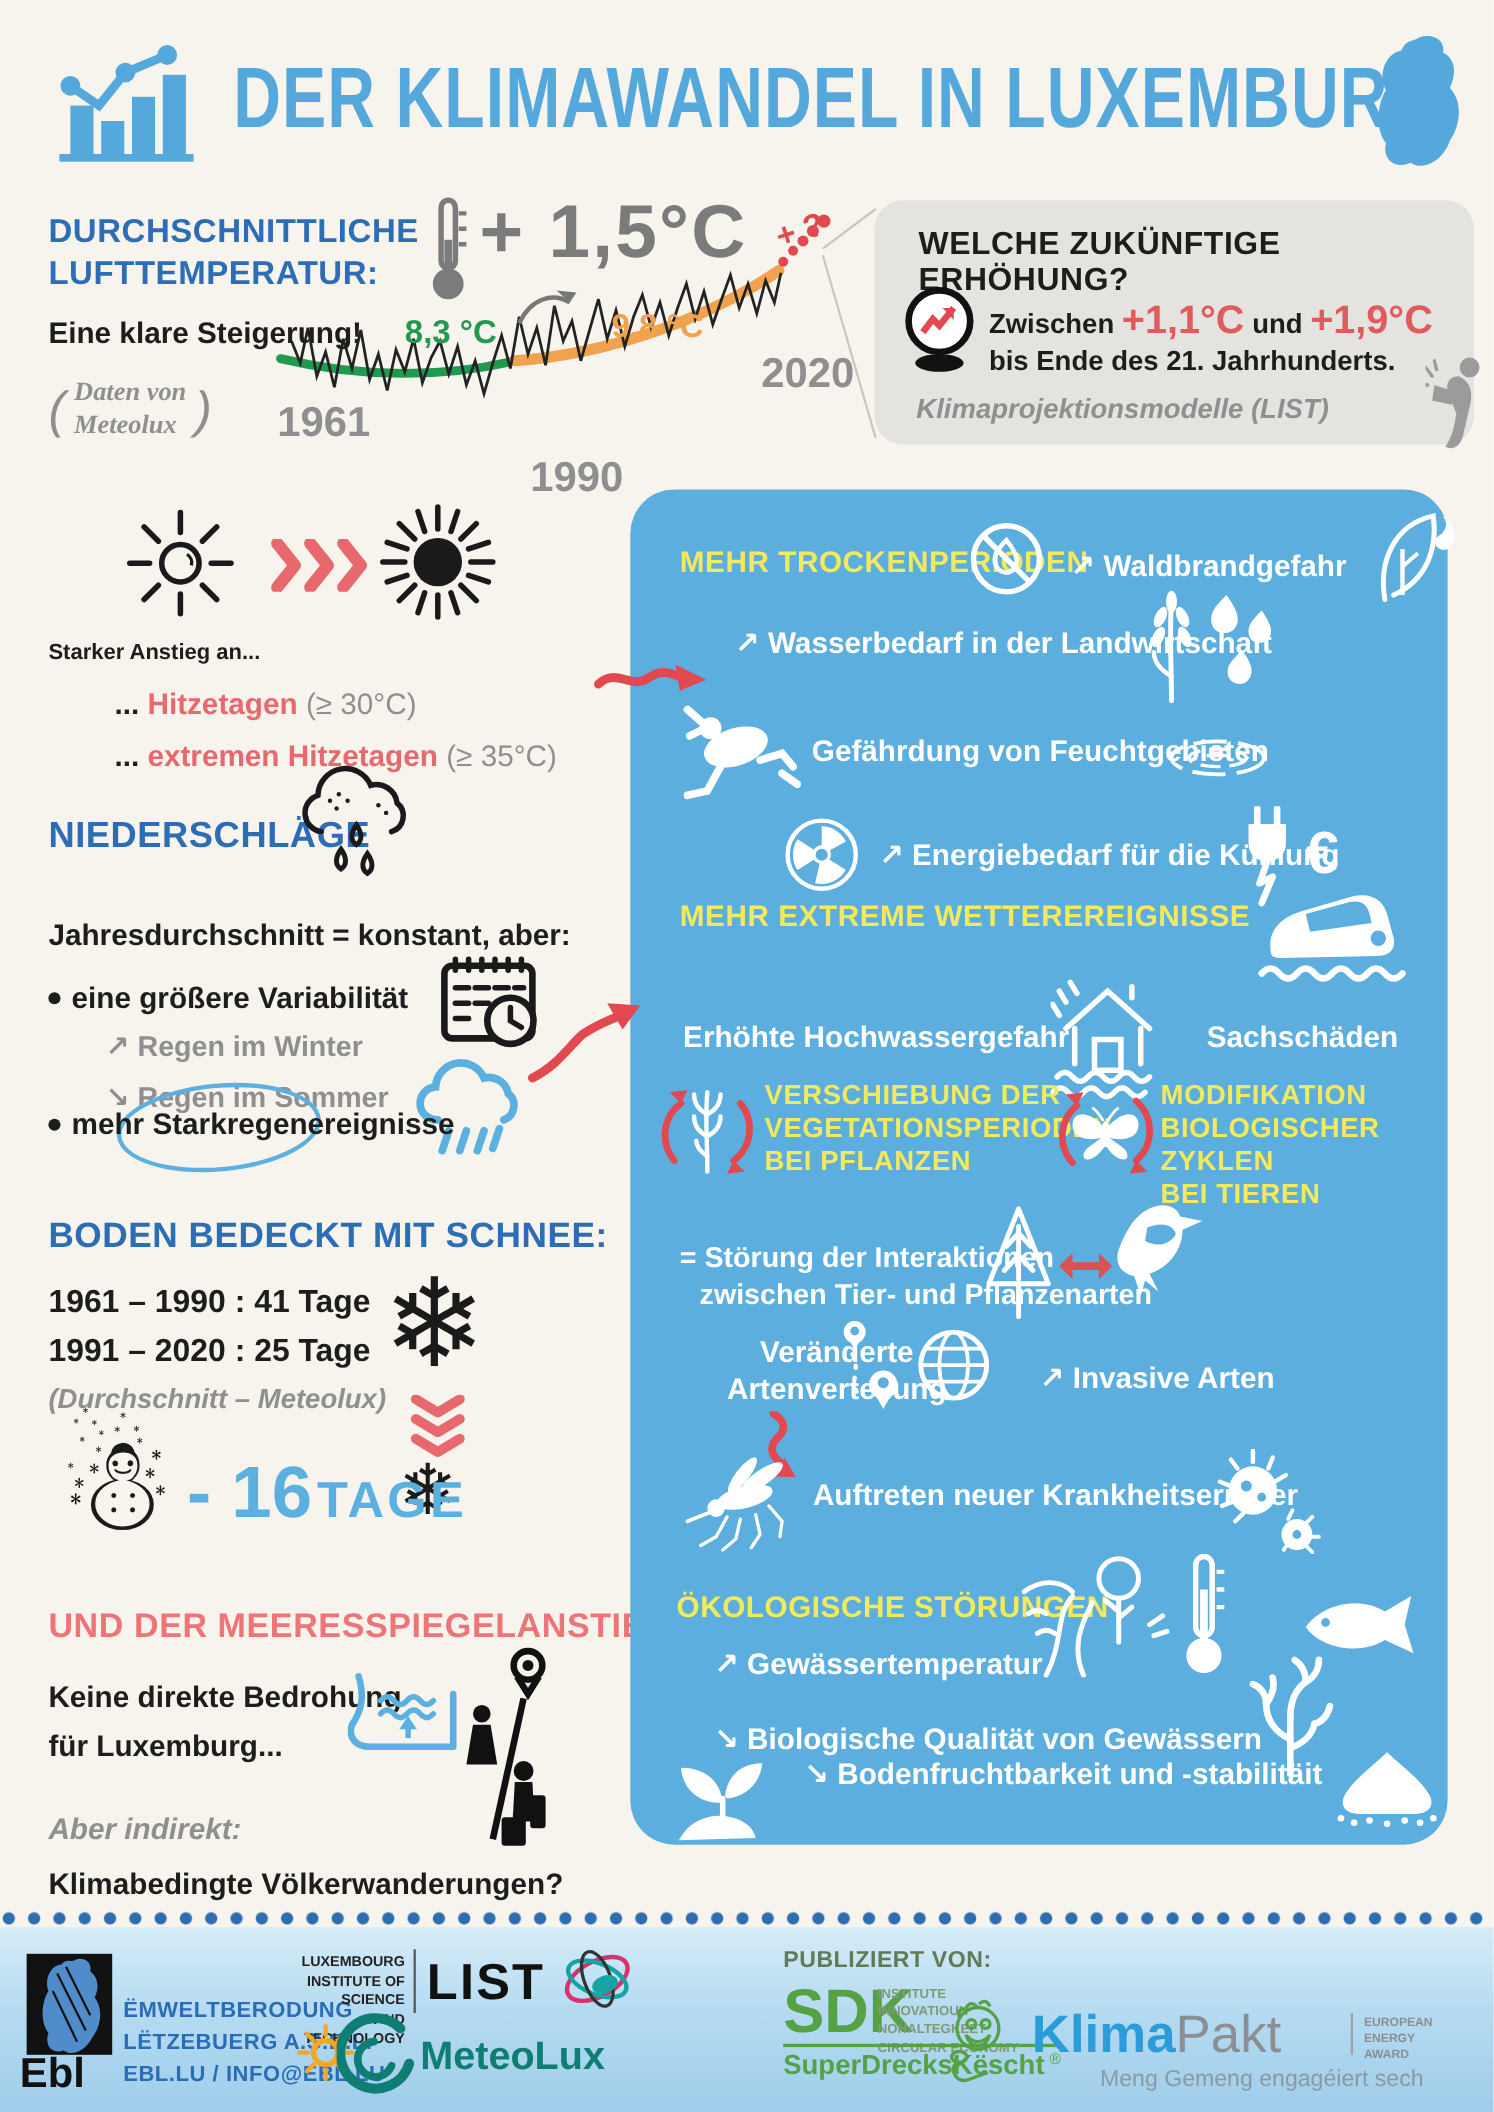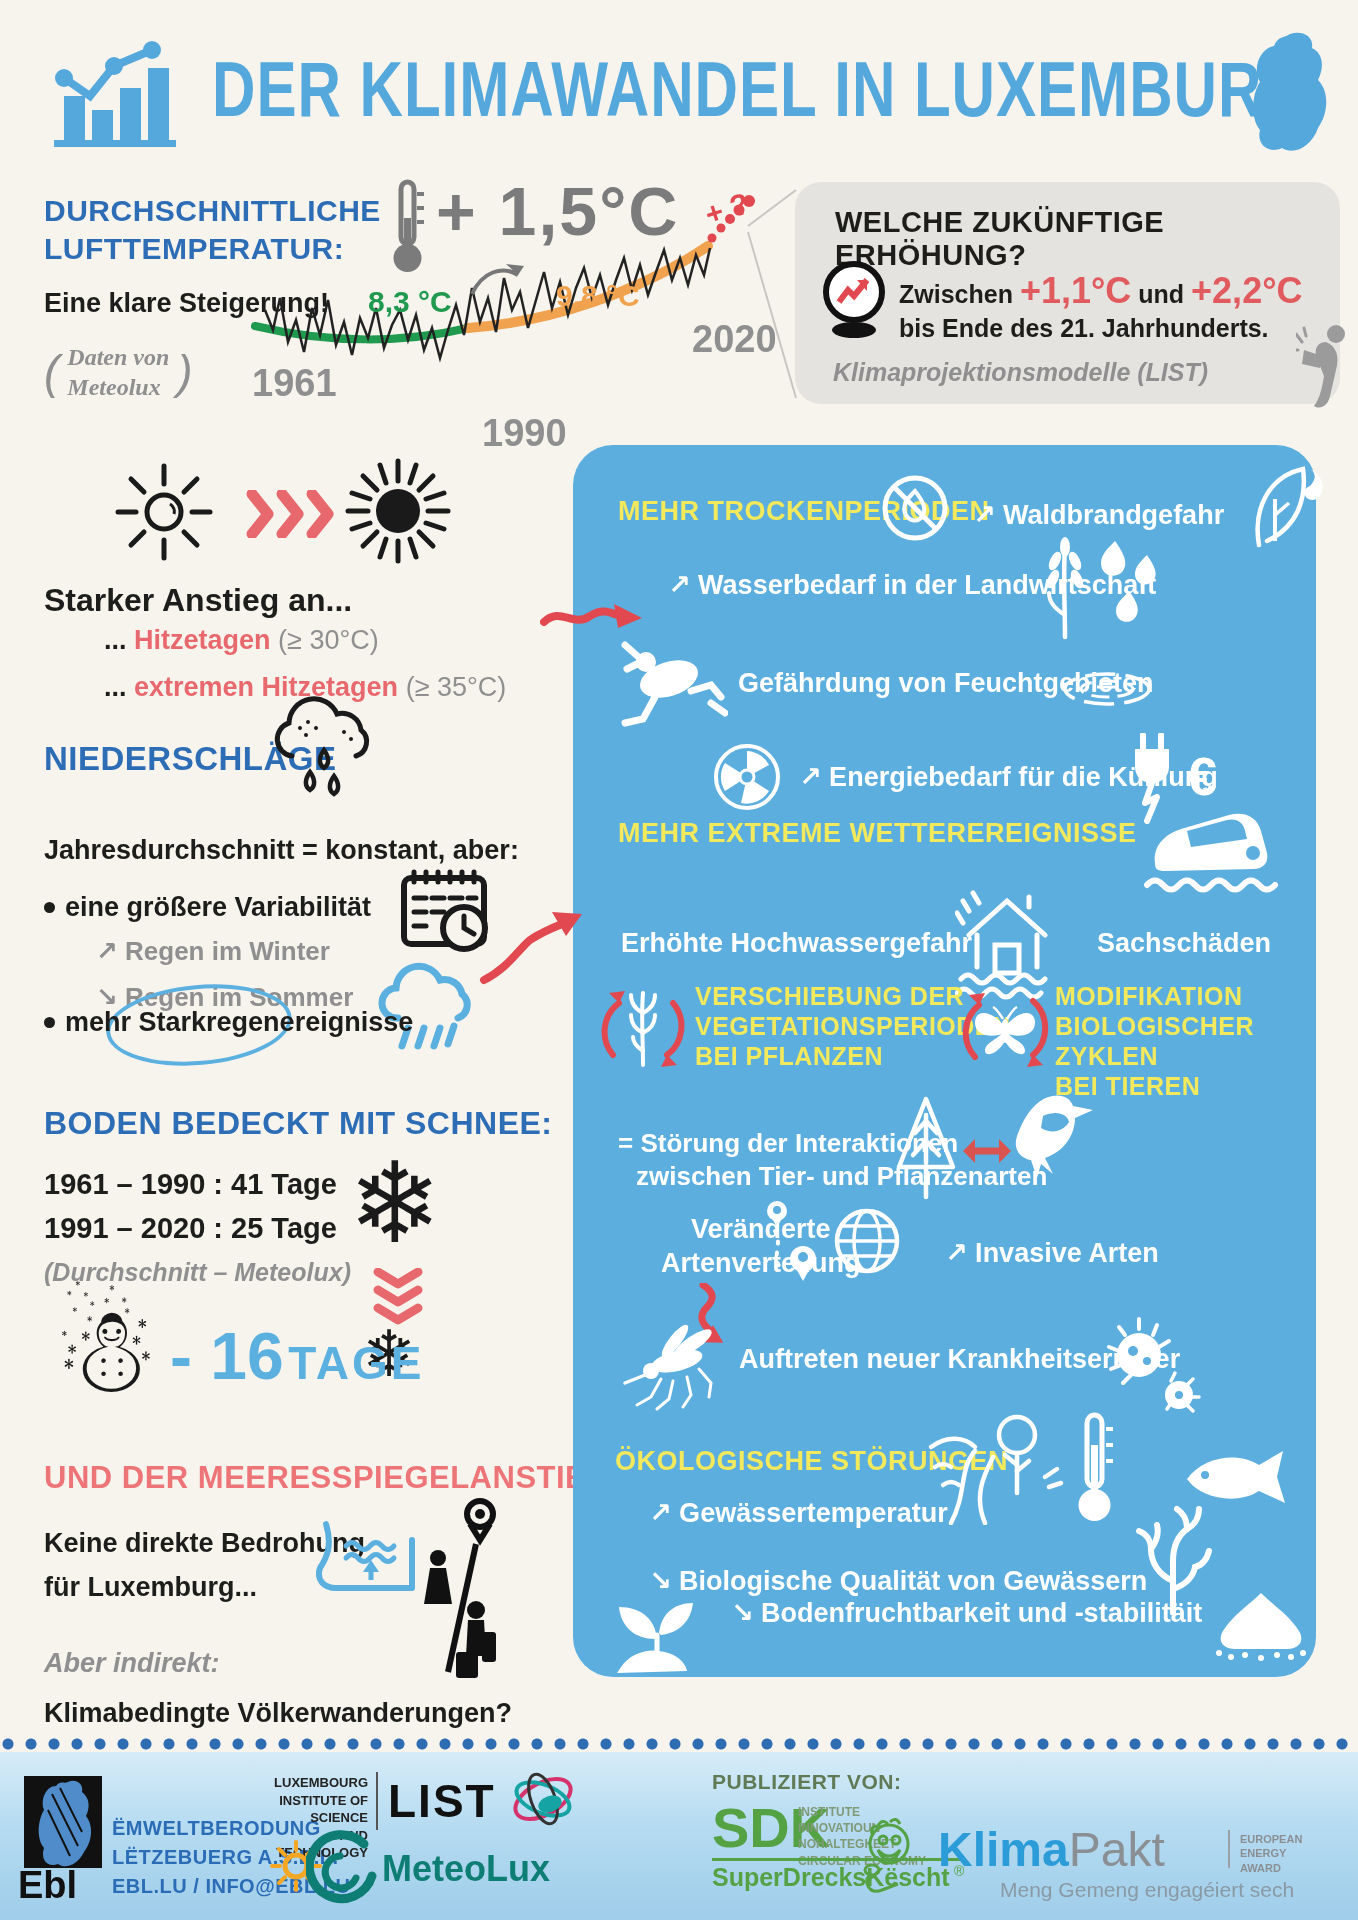--- a/index.html
+++ b/index.html
@@ -111,21 +111,21 @@
         <circle cx="33" cy="34" r="28" fill="#ffffff" stroke="#111" stroke-width="6"></circle>
         <polyline points="18,44 27,32 33,38 46,22" fill="none" stroke="#e2484f" stroke-width="6"></polyline>
         <path d="M46,22 L36,22 L46,33 Z" fill="#e2484f"></path>
         <ellipse cx="33" cy="72" rx="22" ry="8" fill="#111"></ellipse>
       </svg>
     </span>
     <div class="abs nw" style="left:104px;top:88px;font-size:25px;font-weight:bold;">
       <span>Zwischen</span>
       <span class="red" style="font-size:36px;">+1,1°C</span>
       <span>und</span>
-      <span class="red" style="font-size:36px;">+2,2°C</span>
+      <span class="red" style="font-size:36px;">+1,9°C</span>
     </div>
     <div class="abs b" style="left:104px;top:132px;font-size:25px;">bis Ende des 21. Jahrhunderts.</div>
     <div class="abs gray it b" style="left:38px;top:176px;font-size:25px;">Klimaprojektionsmodelle (LIST)</div>
   </div>
   <span class="abs" style="left:1296px;top:312px;">
     <svg width="58" height="108" viewBox="0 0 58 108">
       <g fill="#9b9b9b">
         <circle cx="40" cy="22" r="9"></circle>
         <path d="M30,30 C40,34 44,44 40,58 L34,84 C32,94 24,98 18,94 C24,86 26,76 28,64 L20,44 C18,34 24,30 30,30 Z"></path>
         <path d="M8,38 L26,44 L24,56 L6,52 Z"></path>
@@ -180,21 +180,21 @@
         <line x1="10" y1="38" x2="28" y2="44"></line>
           <line x1="84" y1="68" x2="102" y2="74"></line>
         <line x1="10" y1="74" x2="28" y2="68"></line>
           <line x1="84" y1="44" x2="102" y2="38"></line>
         <line x1="38" y1="102" x2="44" y2="84"></line>
           <line x1="68" y1="28" x2="74" y2="10"></line>
       </g>
     </svg>
   </span>
 
-  <div class="abs body26" style="left:44px;top:580px;font-size:32px;">Starker Anstieg an...</div>
+  <div class="abs body26" style="left:44px;top:580px;font-size:20px;">Starker Anstieg an...</div>
   <div class="abs nw" style="left:104px;top:625px;font-size:27px;font-weight:bold;">
     <span>...</span>
     <span style="color:#e8696d;">Hitzetagen</span>
     <span class="gray" style="font-weight:400;">(≥ 30°C)</span>
   </div>
   <div class="abs nw" style="left:104px;top:672px;font-size:27px;font-weight:bold;">
     <span>...</span>
     <span style="color:#e8696d;">extremen Hitzetagen</span>
     <span class="gray" style="font-weight:400;">(≥ 35°C)</span>
   </div>

